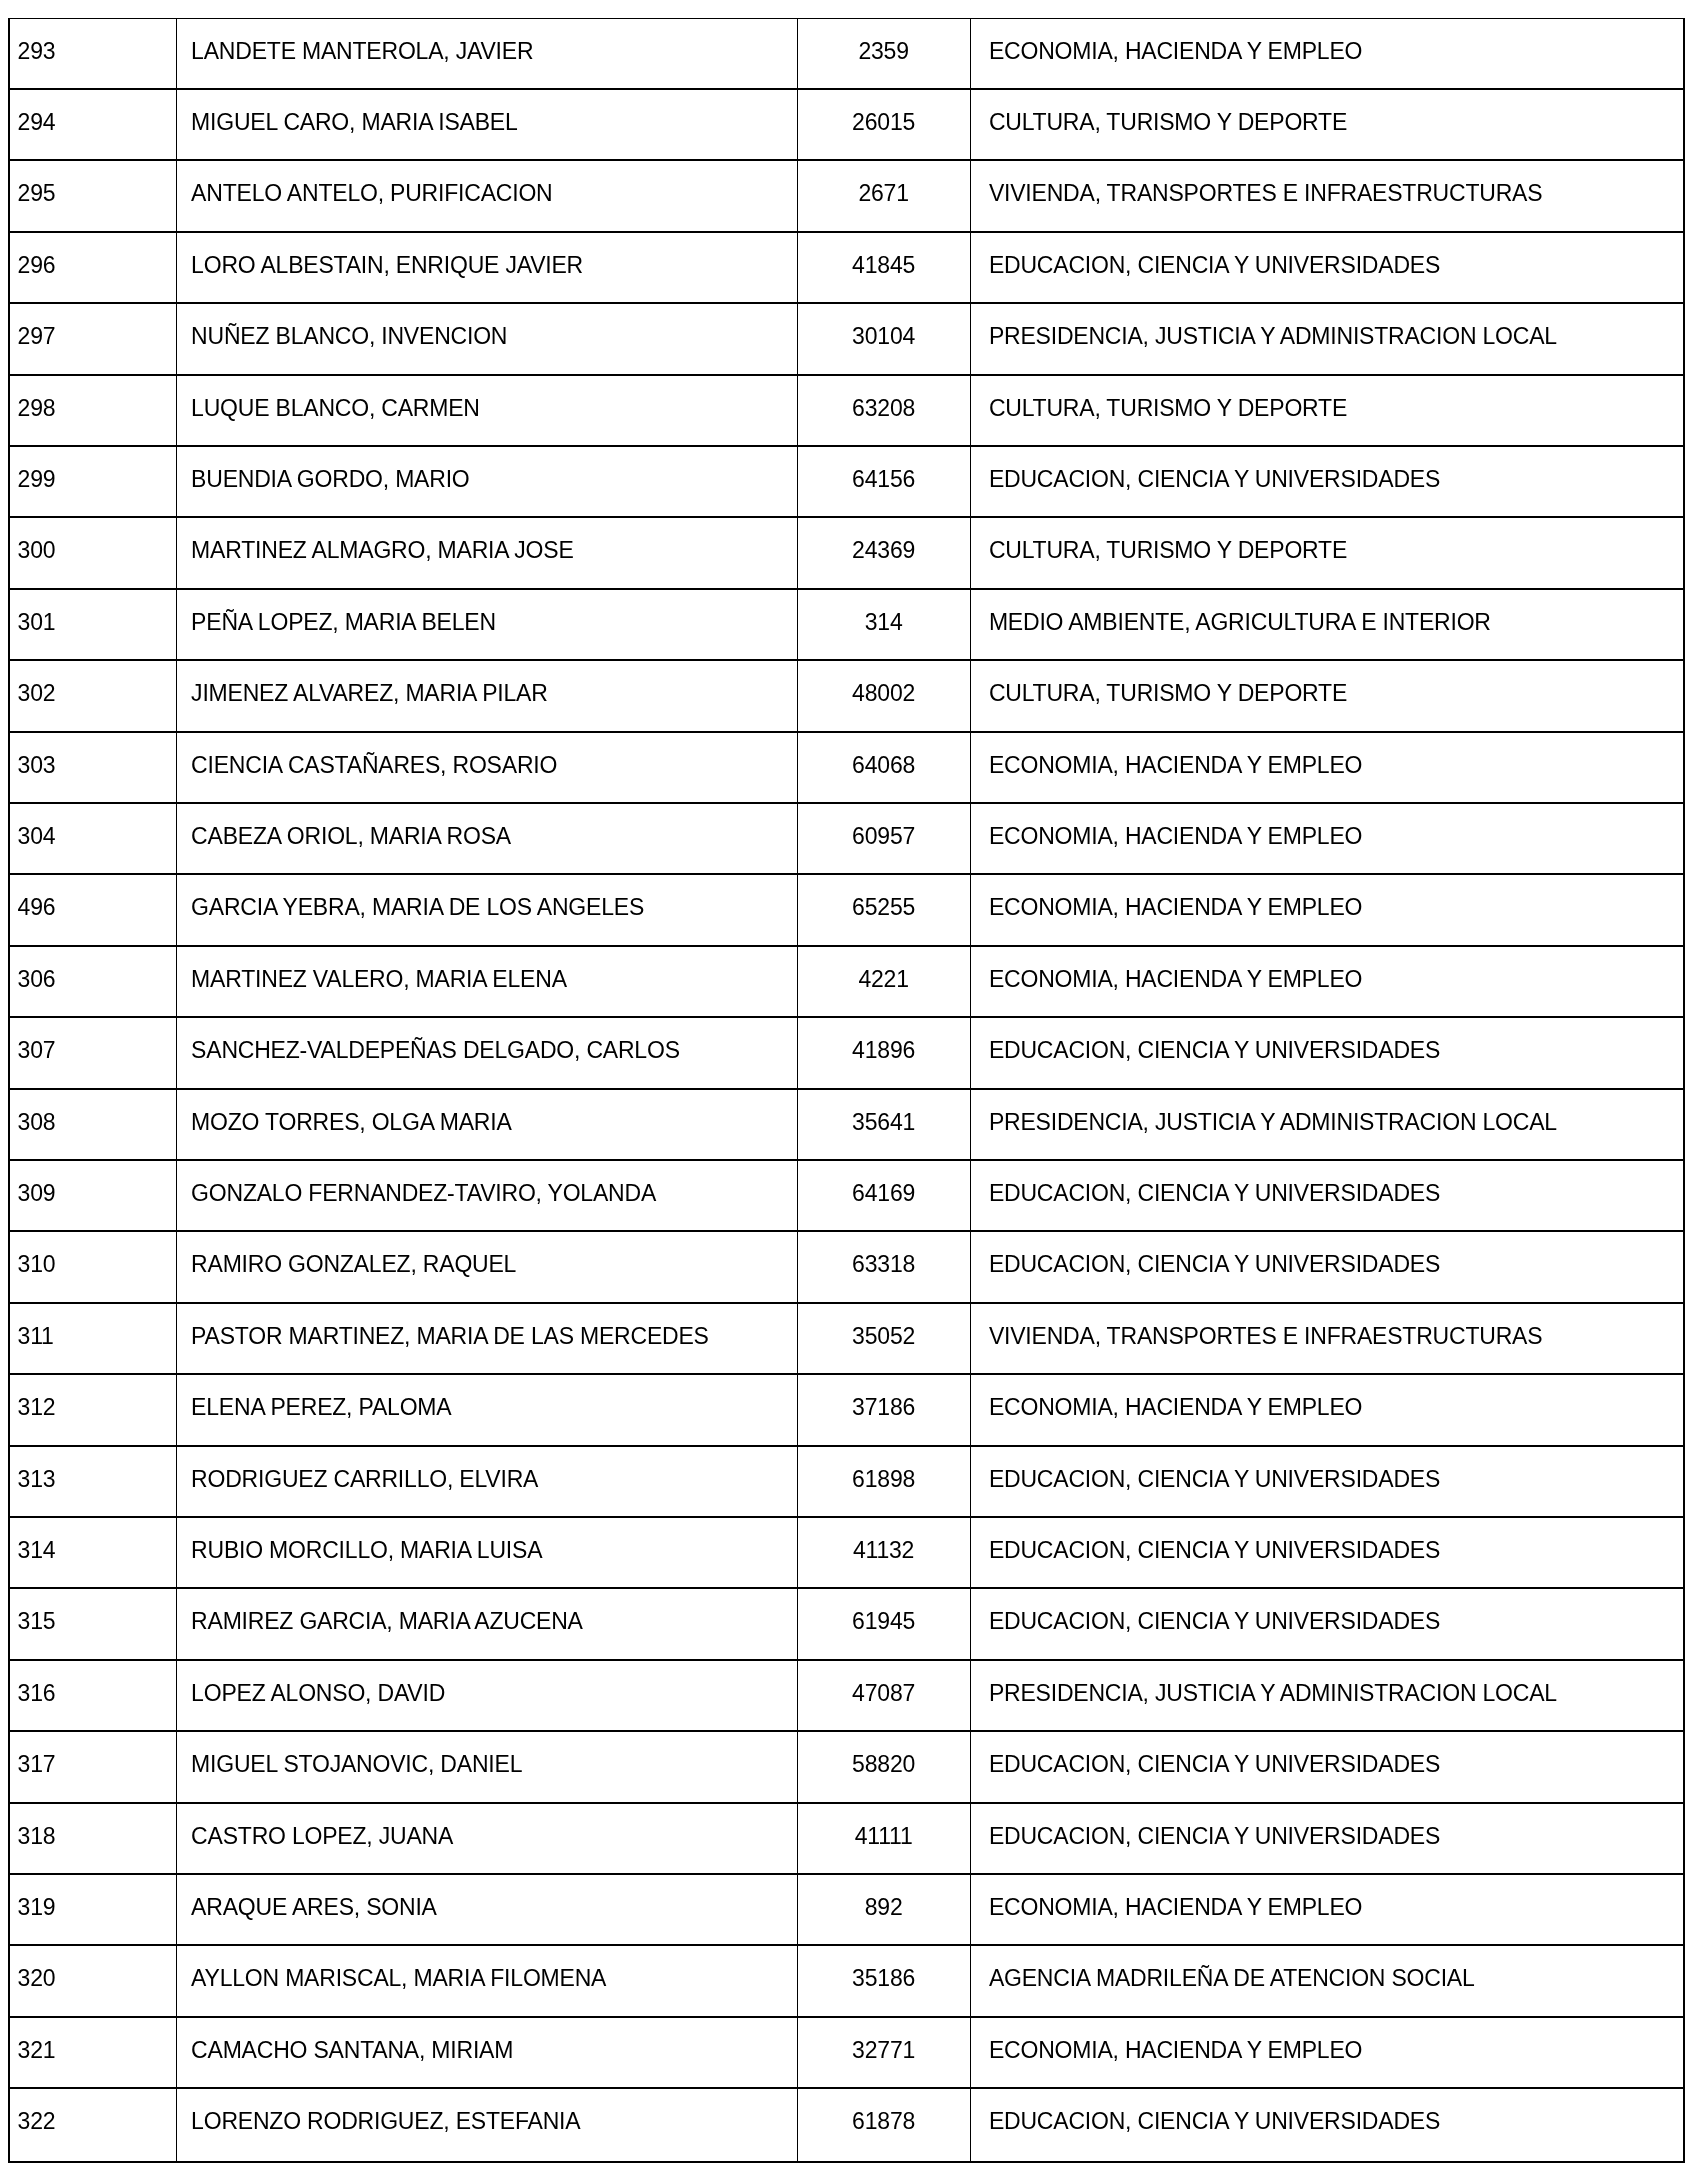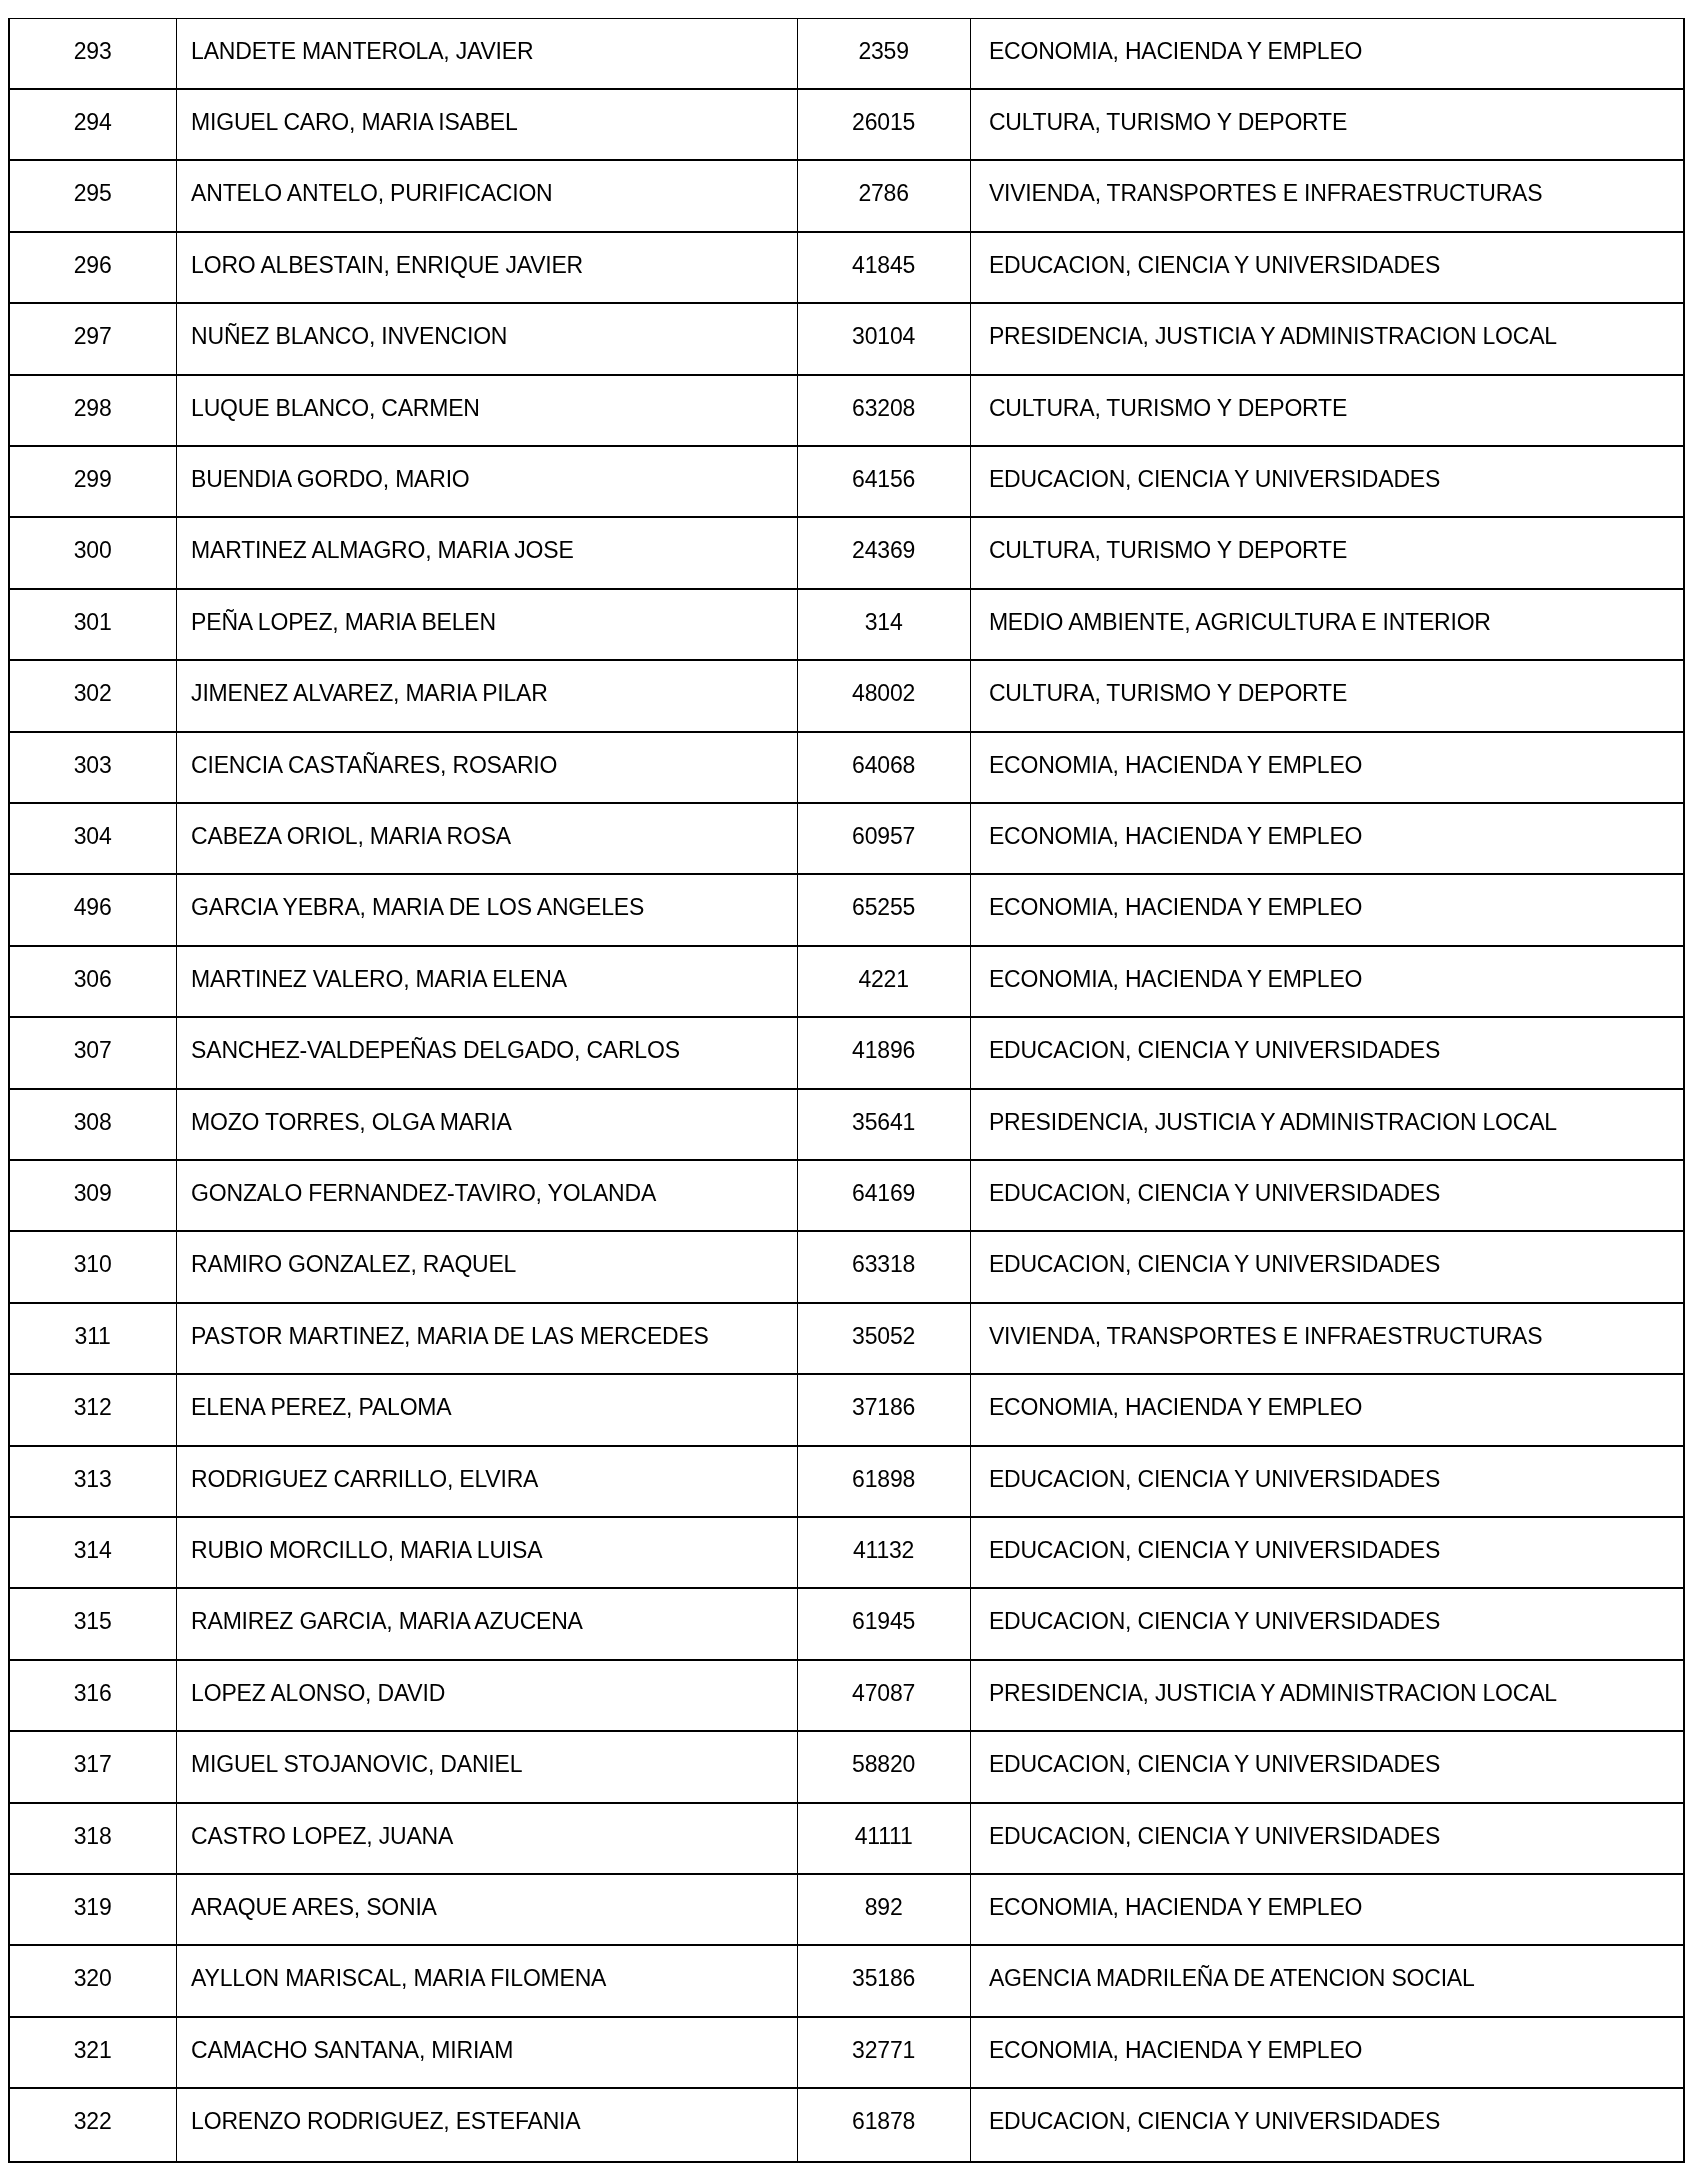--- a/index.html
+++ b/index.html
@@ -34,21 +34,21 @@
   .cell {
     box-sizing: border-box;
     font-size: 23px;
     line-height: 26px;
     letter-spacing: -0.2px;
     color: #000;
     padding-top: 19px;
     white-space: nowrap;
     overflow: hidden;
   }
-  .c-order  { text-align: center; border-right: 1.5px solid #000; }
+  .c-order  { text-align: left; border-right: 1.5px solid #000; padding-left: 8px; }
   .c-name   { padding-left: 14.5px; border-right: 1.5px solid #000; }
   .c-number { text-align: center; border-right: 1.5px solid #000; }
   .c-dept   { padding-left: 18.3px; }
 </style>
 </head>
 <body>
 
 <div class="table">
     <div class="row">
       <div class="cell c-order">293</div>
@@ -58,21 +58,21 @@
     </div>
     <div class="row">
       <div class="cell c-order">294</div>
       <div class="cell c-name">MIGUEL CARO, MARIA ISABEL</div>
       <div class="cell c-number">26015</div>
       <div class="cell c-dept">CULTURA, TURISMO Y DEPORTE</div>
     </div>
     <div class="row">
       <div class="cell c-order">295</div>
       <div class="cell c-name">ANTELO ANTELO, PURIFICACION</div>
-      <div class="cell c-number">2786</div>
+      <div class="cell c-number">2671</div>
       <div class="cell c-dept">VIVIENDA, TRANSPORTES E INFRAESTRUCTURAS</div>
     </div>
     <div class="row">
       <div class="cell c-order">296</div>
       <div class="cell c-name">LORO ALBESTAIN, ENRIQUE JAVIER</div>
       <div class="cell c-number">41845</div>
       <div class="cell c-dept">EDUCACION, CIENCIA Y UNIVERSIDADES</div>
     </div>
     <div class="row">
       <div class="cell c-order">297</div>

